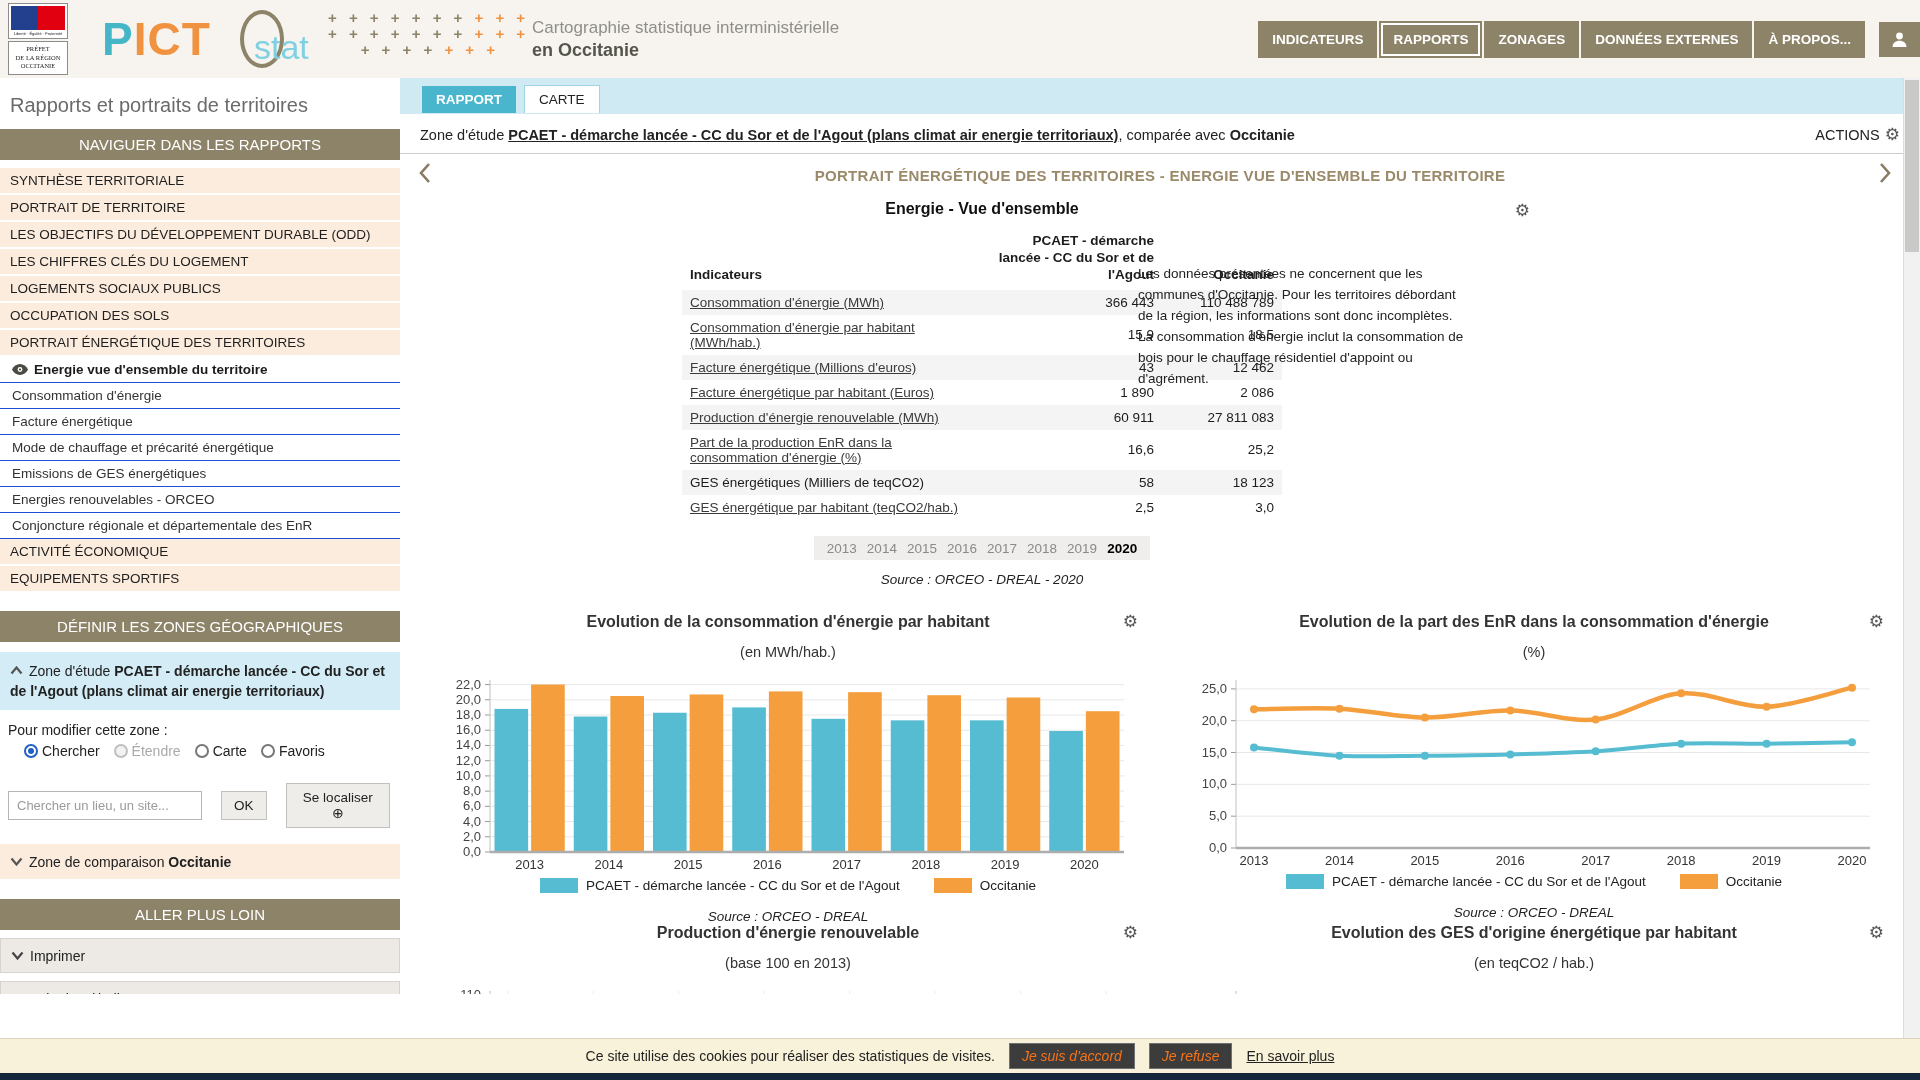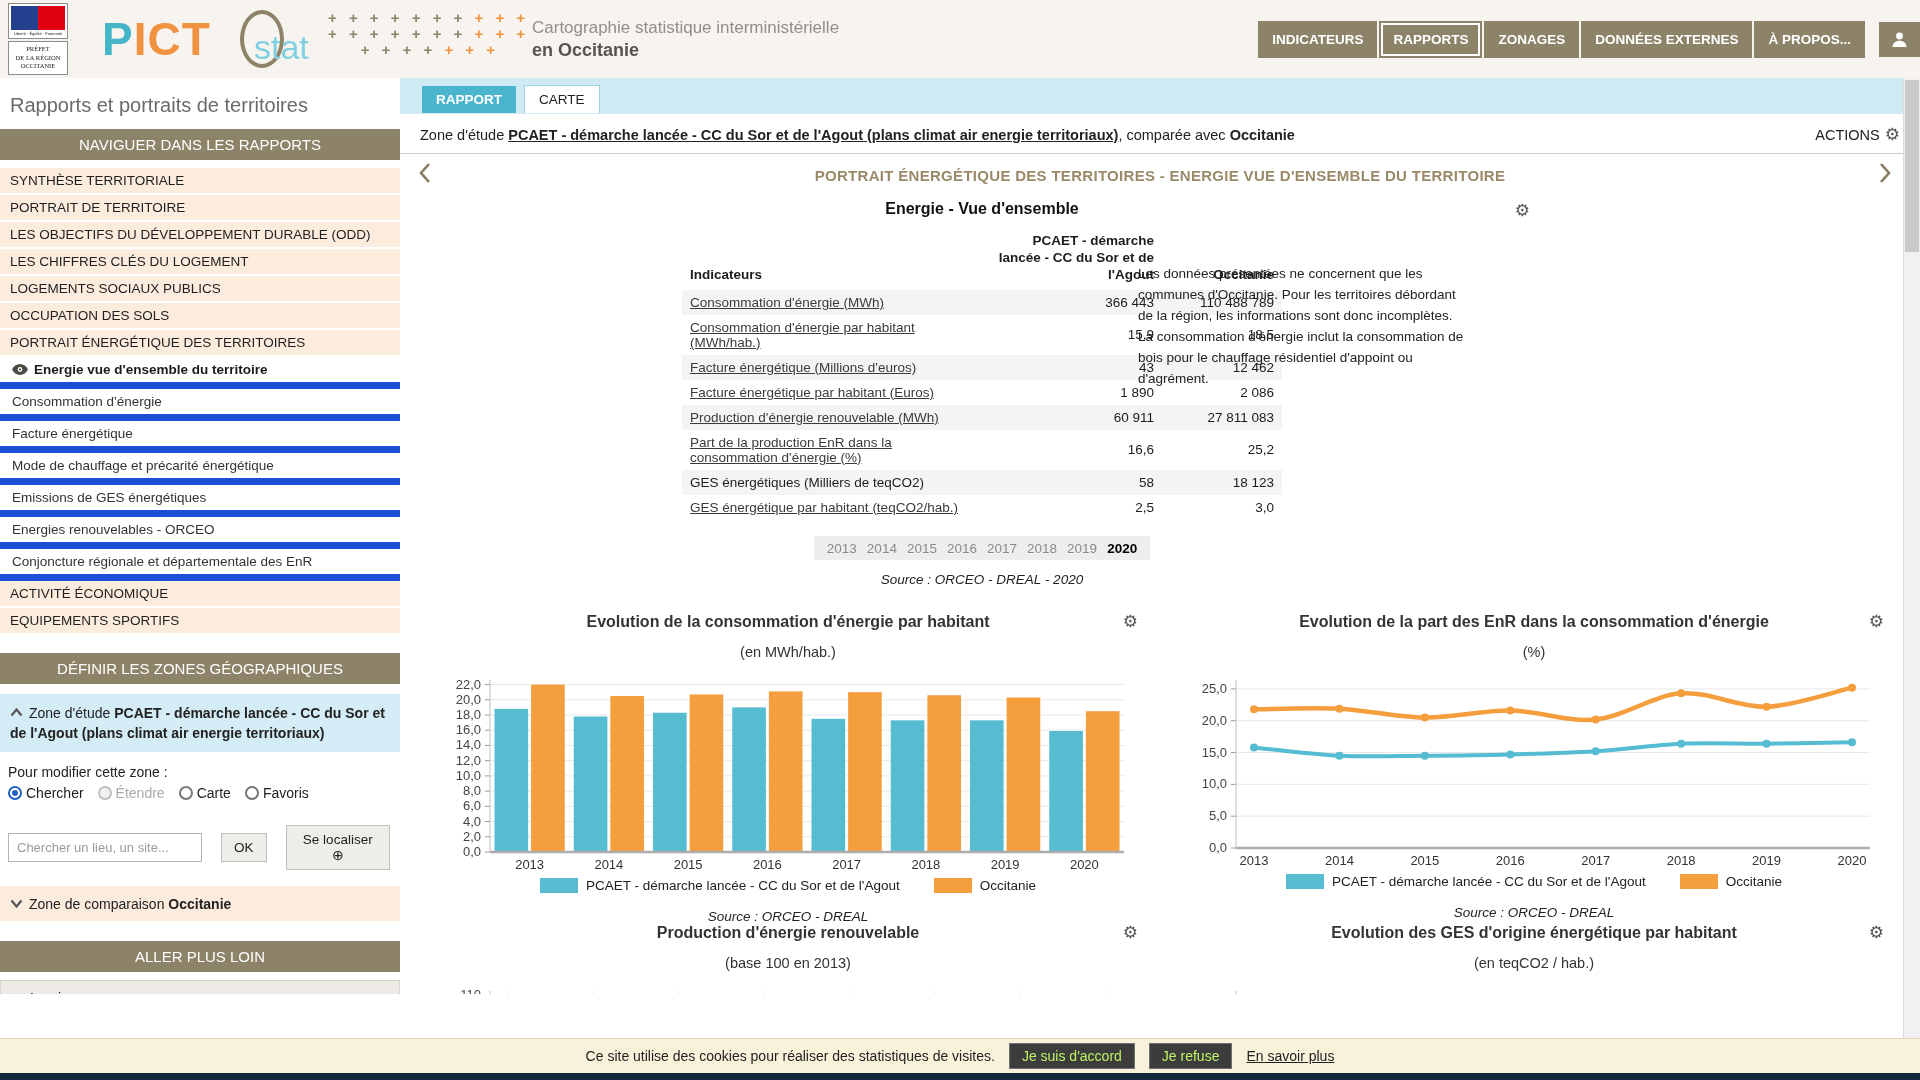--- a/index.html
+++ b/index.html
@@ -33,28 +33,28 @@
 
   
   .page-body { display:flex; height:916px; overflow:hidden; }
 
   
   .sidebar { width:400px; flex:0 0 400px; background:#fff; }
   .sb-title { color:#6b6b6b; font-size:20px; padding:16px 12px 12px 10px; }
   .sb-bar { background:#8d8368; color:#fff; text-align:center; font-size:15px; padding:7px 4px; }
   .sb-reports { margin-top:8px; }
   .report-item { background:#fcecdd; color:#1f1f1f; font-size:13.5px; padding:5px 10px; margin-bottom:2px; cursor:pointer; }
-  .sub-item { background:#fff; color:#333; font-size:13.5px; padding:5px 10px 5px 12px; border-bottom:7px solid #1d4ed8; cursor:pointer; display:flex; align-items:center; gap:6px; }
+  .sub-item { background:#fff; color:#333; font-size:13.5px; padding:5px 10px 5px 12px; border-bottom:1px solid #1d4ed8; cursor:pointer; display:flex; align-items:center; gap:6px; }
   .sub-item.active { font-weight:bold; color:#1b1b1b; }
   .zones-bar { margin-top:20px; }
   .zone-box { margin-top:10px; background:#d3ecf6; padding:9px 10px; font-size:14px; color:#222; line-height:1.4; }
   .zone-box b, .cmp-box b { font-weight:bold; }
   .chev { display:inline-block; vertical-align:1px; margin-right:6px; }
   .modify-label { font-size:14px; color:#222; padding:12px 10px 5px 8px; }
-  .radio-row { display:flex; align-items:center; gap:14px; padding:0 10px 24px 8px; font-size:14px; color:#222; }
+  .radio-row { display:flex; align-items:center; gap:14px; padding:0 10px 24px 8px; font-size:14px; color:#222;margin-left:16px; }
   .radio { display:inline-flex; align-items:center; gap:4px; cursor:pointer; }
   .rdot { width:14px; height:14px; border:2px solid #777; border-radius:50%; display:inline-block; position:relative; background:#fff; }
   .radio.sel .rdot { border-color:#2160c4; }
   .radio.sel .rdot::after { content:""; position:absolute; left:2px; top:2px; width:6px; height:6px; border-radius:50%; background:#2160c4; }
   .radio.dis { color:#aaa; }
   .radio.dis .rdot { border-color:#c0c0c0; background:#f2f2f2; }
   .search-row { display:flex; align-items:center; padding:0 10px 0 8px; gap:19px; }
   .search-input { flex:1; border:1px solid #b5b5b5; padding:6px 8px; font-size:13px; font-family:"Liberation Sans",sans-serif; color:#333; }
   .search-input::placeholder { color:#9b9b9b; }
   .btn { background:#efedea; border:1px solid #c2c0bb; font-size:13.5px; color:#222; padding:6px 12px; cursor:pointer; font-family:"Liberation Sans",sans-serif; }
@@ -105,21 +105,21 @@
   .sw { display:inline-block; width:38px; height:15px; margin-right:8px; vertical-align:-3px; }
   .chart-source { text-align:center; font-style:italic; font-size:13.5px; color:#222; margin-top:16px; }
 
   
   .scrollbar { position:fixed; right:0; top:78px; bottom:0; width:17px; background:#f1f1f1; border-left:1px solid #dcdcdc; }
   .scroll-thumb { position:absolute; left:1px; right:1px; top:2px; height:172px; background:#c9c9c7; }
 
   
   .cookie { position:fixed; left:0; right:0; bottom:7px; background:#f9f2da; border-top:1px solid #ddd5b9;
     display:flex; align-items:center; justify-content:center; gap:14px; padding:4px 0; font-size:14px; color:#222; z-index:50; }
-  .cookie-btn { background:#3c3c3c; color:#bef264; border:1px solid #707070; font-size:14px; padding:4px 12px; cursor:pointer; font-family:"Liberation Sans",sans-serif; }
+  .cookie-btn { background:#3c3c3c; color:#f97316; border:1px solid #707070; font-size:14px; padding:4px 12px; cursor:pointer; font-family:"Liberation Sans",sans-serif;font-style:italic; }
   .cookie-link { color:#222; text-decoration:underline; cursor:pointer; }
   .bottom-bar { position:fixed; left:0; right:0; bottom:0; height:7px; background:#15273a; z-index:51; }
 </style>
 </head>
 <body>
 
 <div class="header">
   <div class="gov-logo">
     <div class="gov-box">
       <div class="gov-flag">

